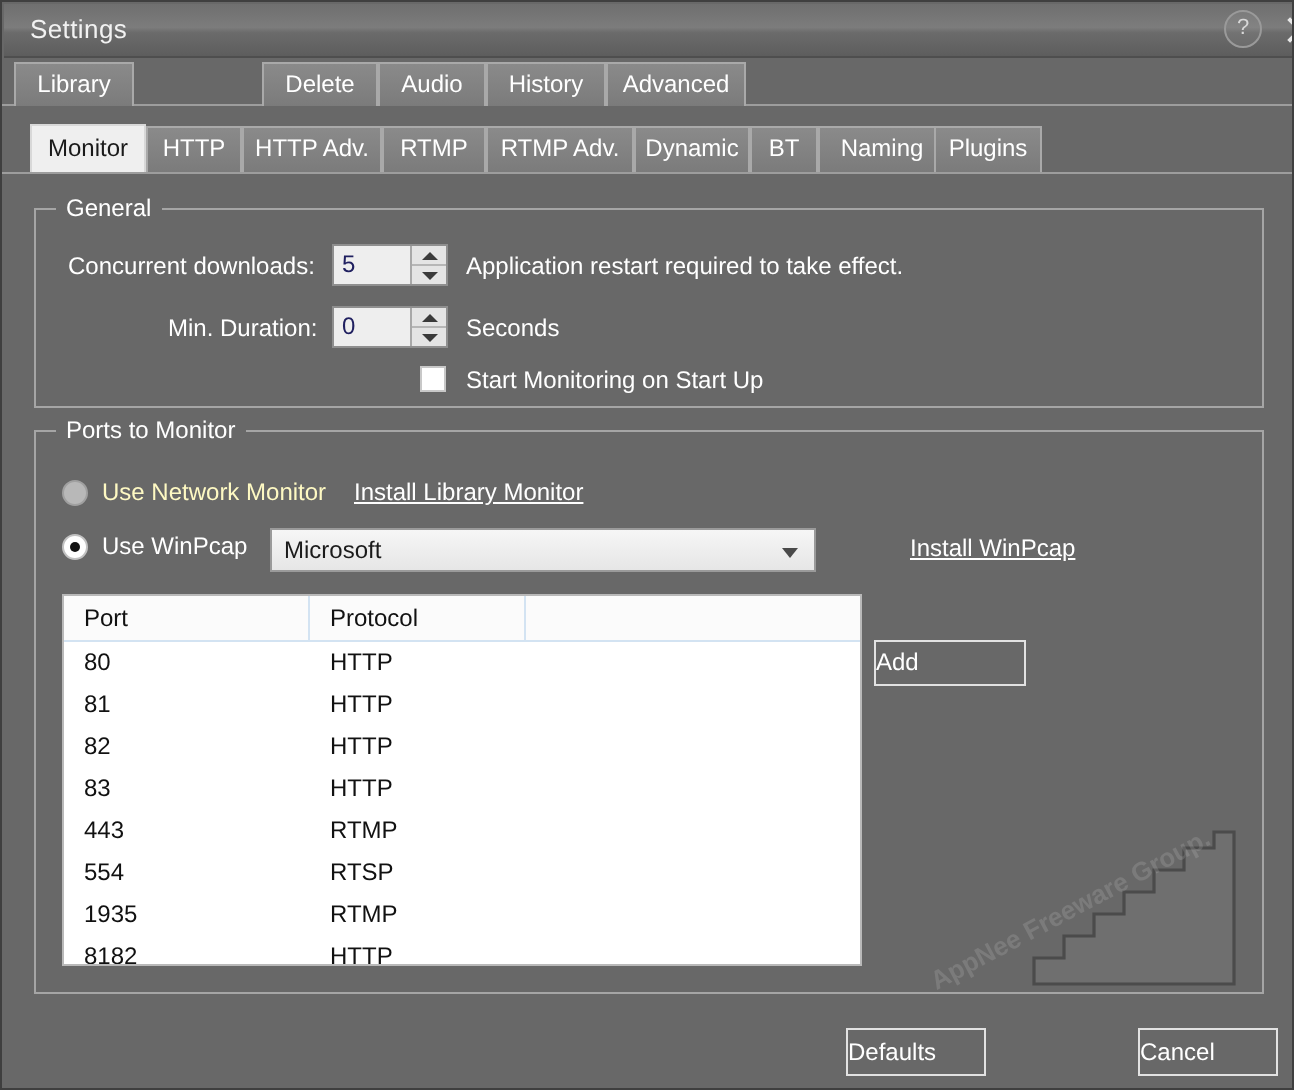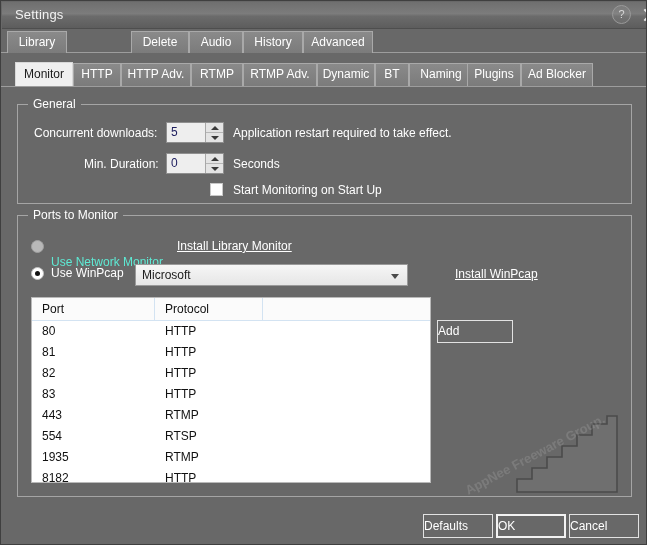--- a/index.html
+++ b/index.html
@@ -158,21 +158,21 @@
     font-size: 12px;
     color: #ffffff;
   }
 
   .lbl {
     position: absolute;
     font-size: 12px;
     color: #ffffff;
     white-space: nowrap;
   }
-  .lbl.dim { color: #5eead4; margin-top: 16px; }
+  .lbl.dim { color: #fef9c3; }
 
   
   .spin {
     position: absolute;
     box-sizing: border-box;
     width: 58px; height: 21px;
     background: #eeeeee;
     border: 1px solid #8f8f8f;
   }
   .spin .val {
@@ -361,21 +361,20 @@
     <div class="strip"></div>
     <div class="stab selected" style="left:14px;width:58px;">Monitor</div>
     <div class="stab" style="left:72px;width:48px;">HTTP</div>
     <div class="stab" style="left:120px;width:70px;">HTTP Adv.</div>
     <div class="stab" style="left:190px;width:52px;">RTMP</div>
     <div class="stab" style="left:242px;width:74px;">RTMP Adv.</div>
     <div class="stab" style="left:316px;width:58px;">Dynamic</div>
     <div class="stab" style="left:374px;width:34px;">BT</div>
     <div class="stab" style="left:408px;width:64px;">Naming</div>
     <div class="stab" style="left:466px;width:54px;">Plugins</div>
-    <div class="stab" style="left:520px;width:72px;">Ad Blocker</div>
   </div>
 
   <div class="group" style="left:16px;top:103px;width:615px;height:100px;">
     <div class="group-title">General</div>
 
     <div class="lbl" style="left:16px;top:21px;">Concurrent downloads:</div>
     <div class="spin" style="left:148px;top:17px;">
       <div class="val">5</div>
       <div class="btns">
         <div>
@@ -465,16 +464,15 @@
 
     <div class="btn" style="left:419px;top:104px;width:76px;height:23px;line-height:21px;">Add</div>
 
     <svg class="stairs" width="108" height="82" viewBox="0 0 108 82" style="right:9px;bottom:1px;">
       <polygon points="3,79 3,66 18,66 18,55 33,55 33,44 48,44 48,33 63,33 63,22 78,22 78,11 93,11 93,3 103,3 103,79" fill="#6f6f6f" stroke="#4b4b4b" stroke-width="1.6"></polygon>
     </svg>
     <div class="watermark" style="right:18px;bottom:34px;">AppNee Freeware Group.</div>
   </div>
 
   <div class="btn" style="left:422px;top:513px;width:70px;height:24px;line-height:22px;">Defaults</div>
-  <div class="btn default" style="left:495px;top:513px;width:70px;height:24px;line-height:20px;">OK</div>
   <div class="btn" style="left:568px;top:513px;width:70px;height:24px;line-height:22px;">Cancel</div>
 
 </div>
 
 </body></html>

